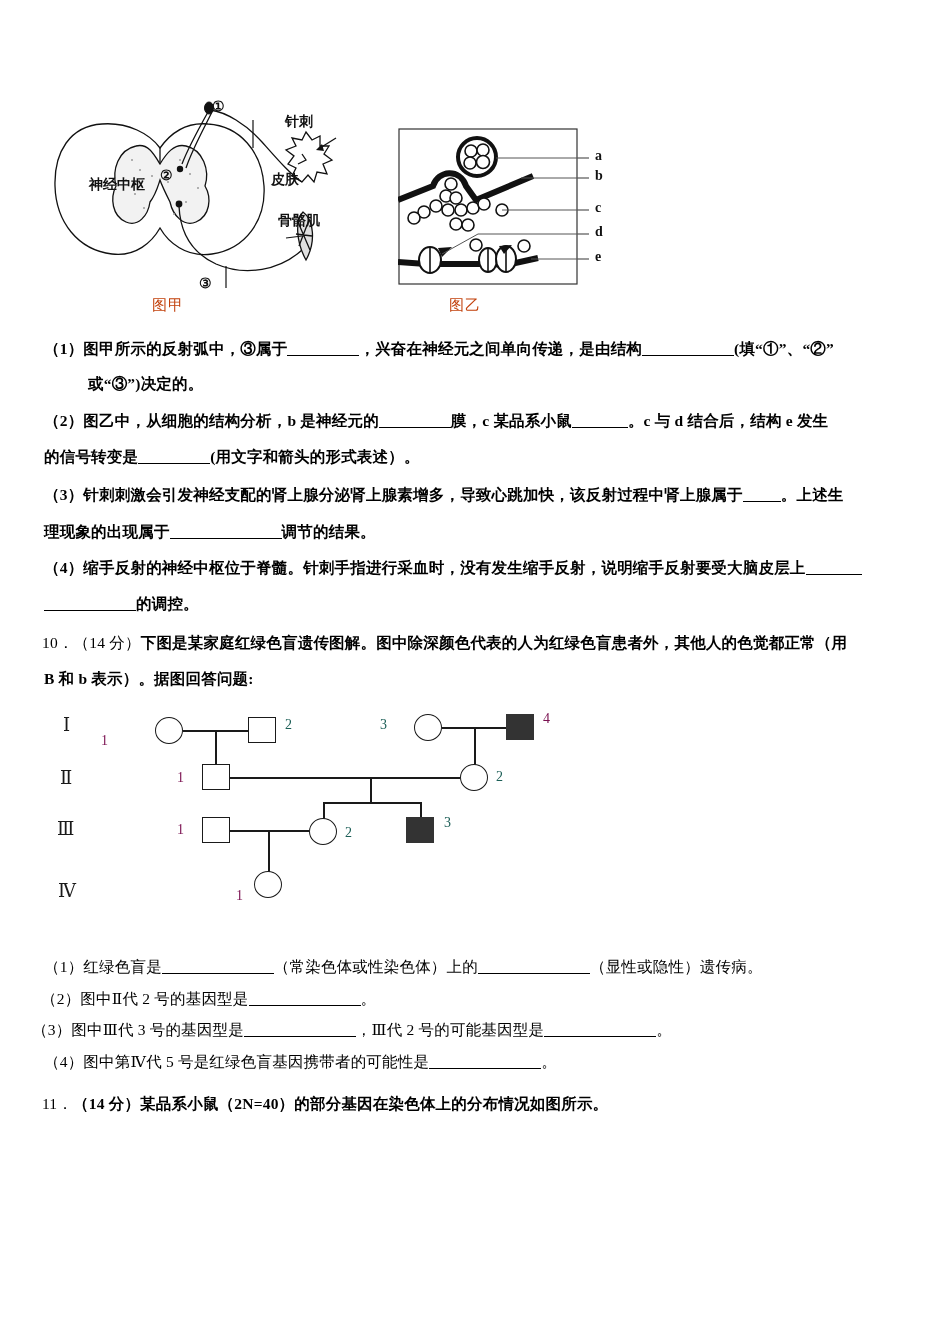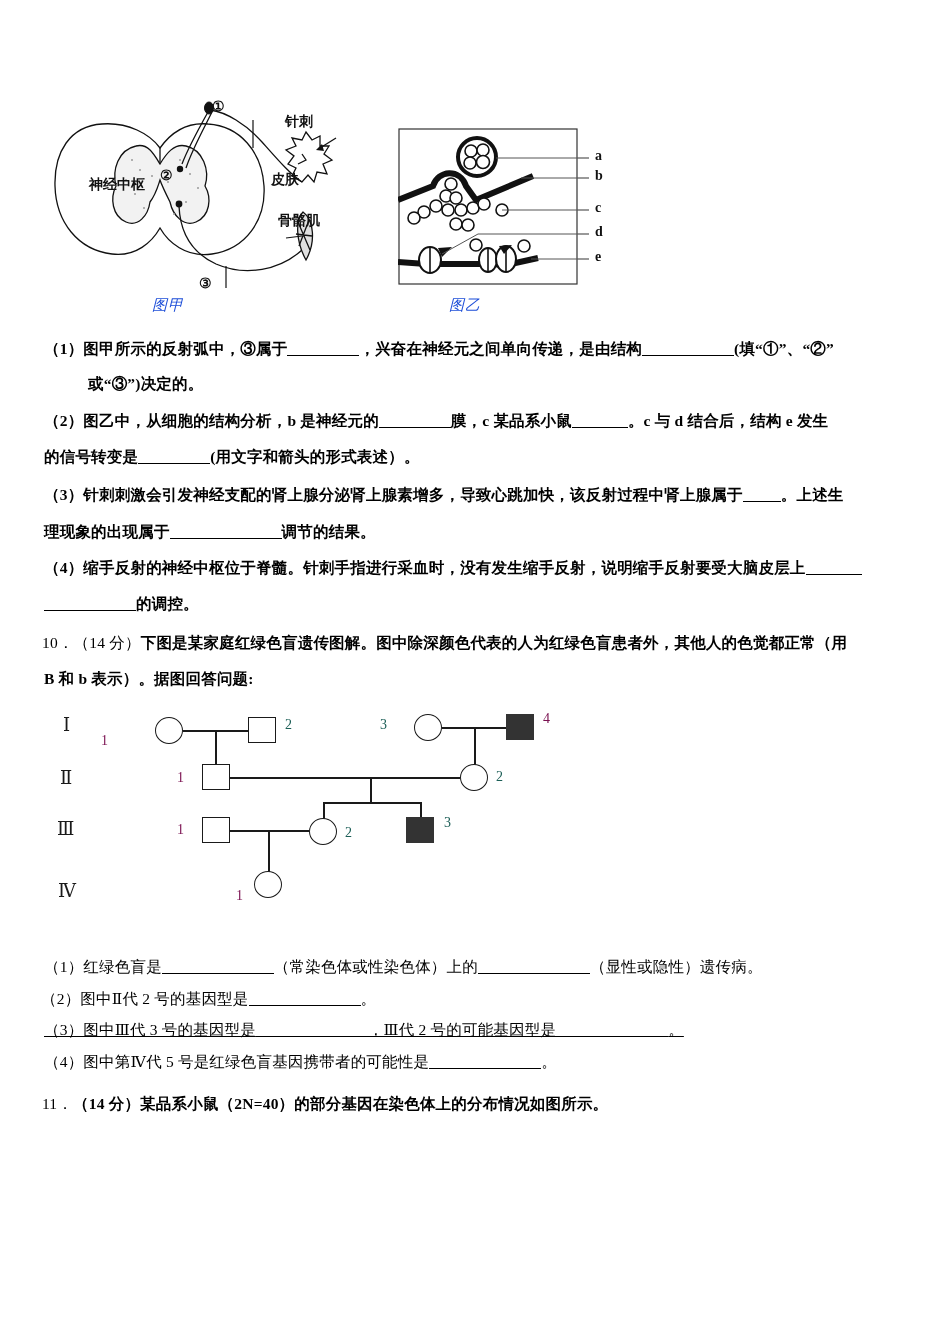--- a/index.html
+++ b/index.html
@@ -28,23 +28,22 @@
     position: absolute;
     left: 0; top: 0;
     width: 950px;
     height: 318px;
   }
 
   .fig-caption {
     position: absolute;
     font-family: "Liberation Serif", "DejaVu Serif", serif;
     font-size: 15px;
-    color: #1d4ed8;
+    color: #c2410c;
     letter-spacing: 1px;
-    font-style: italic;
   }
 
   .cap-jia { left: 152px; top: 296px; }
   .cap-yi  { left: 449px; top: 296px; }
 
   .diag-label {
     position: absolute;
     font-family: "Liberation Serif", "DejaVu Serif", serif;
     font-size: 14px;
     font-weight: 600;
@@ -377,21 +376,21 @@
   </div>
 
   <div class="qtext" style="left:44px;top:948px;">
     <span>（1）红绿色盲是</span><span class="blank b-xl"></span><span>（常染色体或性染色体）上的</span><span class="blank b-xl"></span><span>（显性或隐性）遗传病。</span>
   </div>
 
   <div class="qtext" style="left:29px;top:980px;margin-left:12px;">
     <span>（2）图中Ⅱ代 2 号的基因型是</span><span class="blank b-xl"></span><span>。</span>
   </div>
 
-  <div class="qtext" style="left:44px;top:1011px;text-decoration:underline;">
+  <div class="qtext" style="left:32px;top:1011px;">
     <span>（3）图中Ⅲ代 3 号的基因型是</span><span class="blank b-xl"></span><span>，Ⅲ代 2 号的可能基因型是</span><span class="blank b-xl"></span><span>。</span>
   </div>
 
   <div class="qtext" style="left:44px;top:1043px;">
     <span>（4）图中第Ⅳ代 5 号是红绿色盲基因携带者的可能性是</span><span class="blank b-xl"></span><span>。</span>
   </div>
 
   <div class="qtext q11" style="left:42px;top:1085px;">
     <span>11．</span><span class="bold">（14 分）某品系小鼠（2N=40）的部分基因在染色体上的分布情况如图所示。</span>
   </div>

